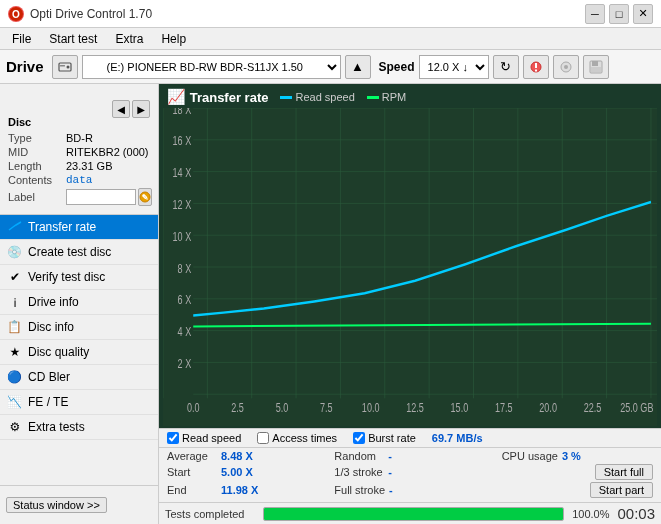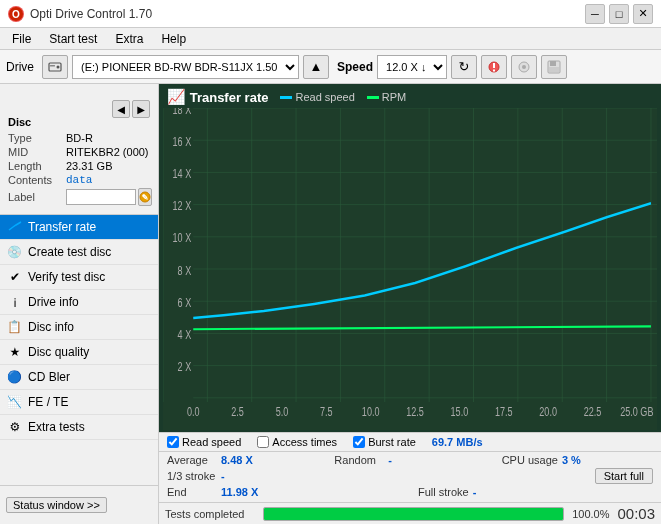--- a/index.html
+++ b/index.html
@@ -71,25 +71,25 @@
     
     .toolbar {
       background: #f5f5f5;
       display: flex;
       align-items: center;
       padding: 3px 6px;
       border-bottom: 1px solid #ccc;
       height: 34px;
       gap: 4px;
     }
-    .toolbar-label { font-size: 12px; font-weight: normal; margin-right: 4px; }
+    .toolbar-label { font-size: 15px; font-weight: bold; margin-right: 4px; }
     .drive-select {
       height: 24px;
       font-size: 11px;
-      padding: 0 4px;
+      padding: 0 20px;
       border: 1px solid #aaa;
       background: white;
       min-width: 200px;
     }
     .toolbar-icon-btn {
       width: 26px; height: 24px;
       background: #e8e8e8;
       border: 1px solid #aaa;
       border-radius: 2px;
       cursor: pointer;
@@ -601,37 +601,44 @@
           <span class="stat-val">-</span>
         </div>
         <div class="stat-col">
           <span class="stat-key">CPU usage</span>
           <span class="stat-val">3 %</span>
         </div>
       </div>
 
       <div class="stat-row">
         <div class="stat-col">
+          <span class="stat-key">Start</span>
+          <span class="stat-val">5.00 X</span>
+        </div>
+        <div class="stat-col">
           <span class="stat-key">1/3 stroke</span>
           <span class="stat-val">-</span>
         </div>
         <div class="stat-col" style="justify-content:flex-end;">
           <button class="action-btn">Start full</button>
         </div>
       </div>
 
       <div class="stat-row">
         <div class="stat-col">
           <span class="stat-key">End</span>
           <span class="stat-val">11.98 X</span>
         </div>
         <div class="stat-col">
           <span class="stat-key">Full stroke</span>
           <span class="stat-val">-</span>
         </div>
+        <div class="stat-col" style="justify-content:flex-end;">
+          <button class="action-btn">Start part</button>
+        </div>
       </div>
     </div>
 
     <div class="global-status">
       <span class="status-text">Tests completed</span>
       <div class="progress-bar-wrap">
         <div class="progress-bar-fill" style="width:100%;"></div>
       </div>
       <span class="progress-pct">100.0%</span>
       <span style="font-size:15px;color:#333;">00:03</span>

